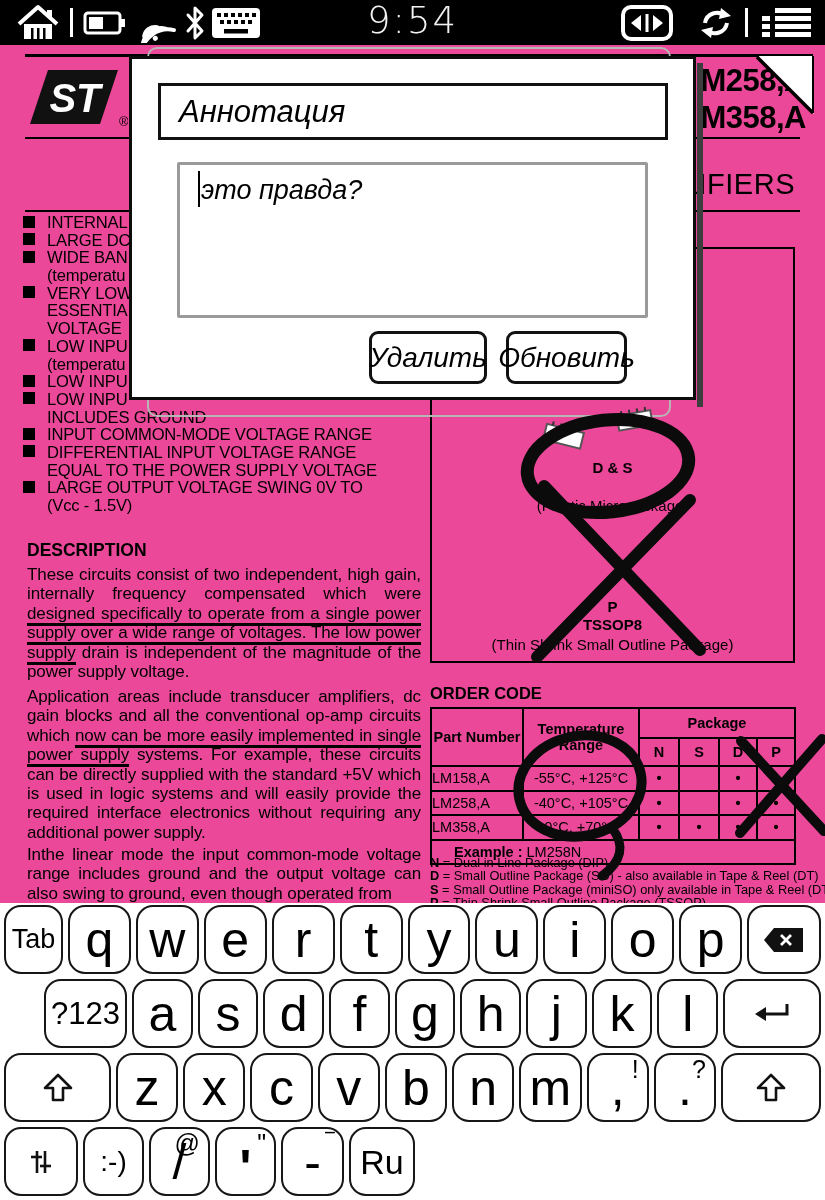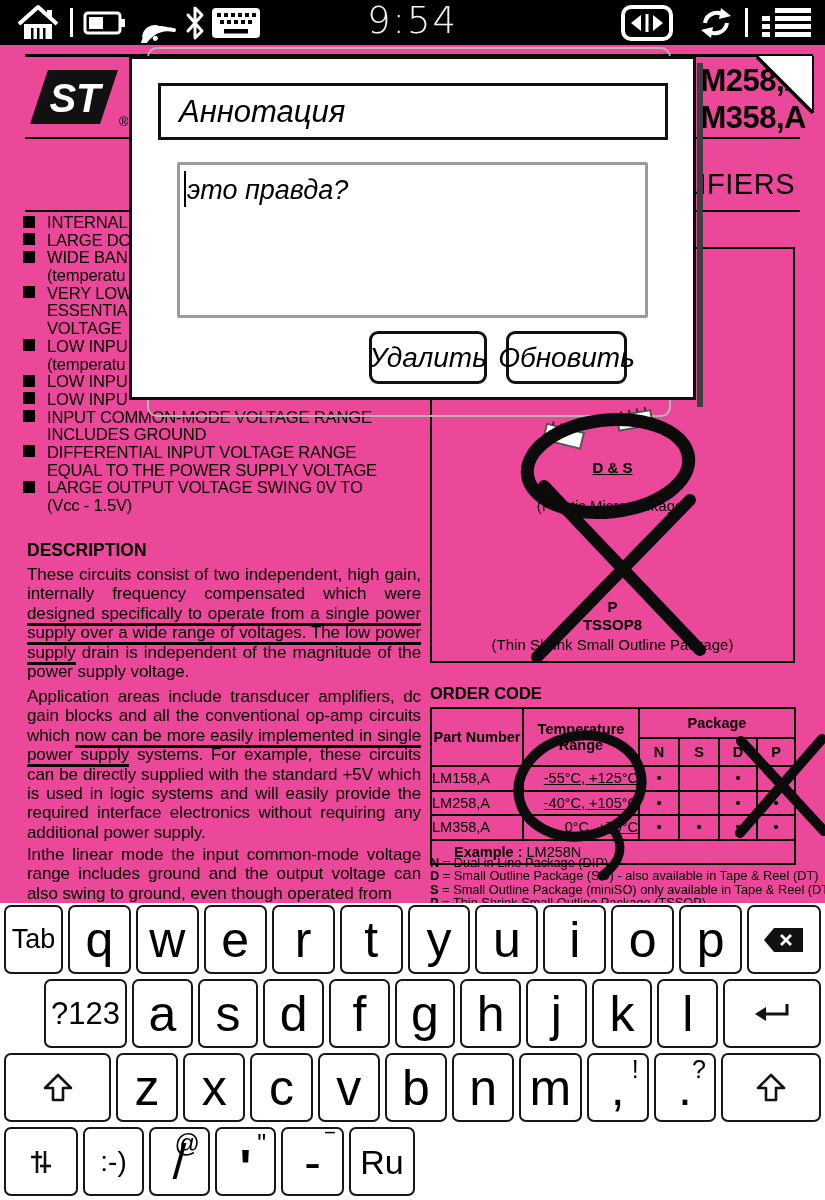--- a/index.html
+++ b/index.html
@@ -35,43 +35,43 @@
   
   .pkgbox{position:absolute;left:430px;top:247px;width:365px;height:416px;border:2px solid #000;box-sizing:border-box;}
   .pkg-label{position:absolute;left:0;width:100%;text-align:center;font-size:15px;}
   .pkg-b{font-weight:bold;}
   
   .oc-h{position:absolute;left:430px;top:684px;font-size:16.5px;font-weight:bold;}
   .octab{position:absolute;left:430px;top:707px;border-collapse:collapse;table-layout:fixed;}
   .octab td,.octab th{border:2px solid #000;padding:0;font-size:14.5px;overflow:hidden;}
   .octab th{font-weight:bold;text-align:center;}
   .td-part{text-align:left;padding-left:6px;height:22.5px;}
-  .td-temp{text-align:right;text-decoration:underline;}
+  .td-temp{text-align:center;}
   .td-dot{text-align:center;font-weight:bold;font-size:15px;}
   .ex-row td{height:22px;padding-left:22px;text-align:left;}
   .notes{position:absolute;left:430px;top:856px;font-size:12.8px;line-height:13.3px;white-space:nowrap;}
   
   .marks{position:absolute;left:0;top:0;z-index:6;pointer-events:none;}
   
   .halo{position:absolute;left:147px;top:47px;width:520px;height:366px;border:2px solid #b6b6b6;border-radius:10px;z-index:5;background:transparent;}
   .dlg-shadow{position:absolute;left:697px;top:63px;width:6px;height:344px;background:#3d3d3d;z-index:9;}
   .dialog{position:absolute;left:129px;top:56px;width:567px;height:344px;background:#fff;border:3px solid #0c0c0c;box-sizing:border-box;z-index:10;font-style:italic;}
   .dlg-titlebox{position:absolute;left:26px;top:24px;width:510px;height:57px;border:3px solid #111;box-sizing:border-box;display:flex;align-items:center;}
   .dlg-title{font-size:31px;margin-left:18px;}
   .ta{position:absolute;left:45px;top:103px;width:471px;height:156px;border:3px solid #9a9a9a;box-sizing:border-box;border-radius:2px;
-      font-size:27px;padding:6px 4px;cursor:text;}
+      font-size:27px;padding:6px 18px;cursor:text;}
   .caret{display:inline-block;width:2px;height:36px;background:#000;vertical-align:-8px;margin-right:1px;}
   .dlg-btn{position:absolute;top:272px;height:53px;border:3px solid #111;border-radius:9px;background:#fff;
       display:flex;align-items:center;justify-content:center;font-size:28px;box-sizing:border-box;}
   .btn-del{left:237px;width:118px;}
   .btn-upd{left:374px;width:121px;}
   
   .keyboard{position:absolute;left:0;top:900px;width:825px;z-index:15;}
   .kb-row{display:flex;gap:5px;padding:0 4px;margin-top:5px;}
-  .key{height:69px;border:2px solid #161616;border-radius:7px;background:#fff;box-sizing:border-box;
+  .key{height:69px;border:2px solid #161616;border-radius:17px;background:#fff;box-sizing:border-box;
        display:flex;align-items:center;justify-content:center;position:relative;}
   .kmain{font-size:50px;line-height:1;}
   .ksub{position:absolute;top:2px;right:8px;font-size:25px;line-height:1;}
   .t-letter{flex:1;} .t-punct{flex:1;}
   .t-tab{width:59px;flex:0 0 59px;} .t-tab .kmain{font-size:27px;}
   .t-bksp{width:74px;flex:0 0 74px;}
   .t-mode{width:83px;flex:0 0 83px;margin-left:40px;} .t-mode .kmain{font-size:31px;}
   .t-enter{width:98px;flex:0 0 98px;}
   .t-shiftL{width:107px;flex:0 0 107px;}
   .t-shiftR{width:100px;flex:0 0 100px;}
@@ -241,26 +241,26 @@
         </div>
         <div class="f-row">
           <span class="f-b"></span>
           <span class="f-t">LOW INPU</span>
         </div>
         <div class="f-row">
           <span class="f-b"></span>
           <span class="f-t">LOW INPU</span>
         </div>
         <div class="f-row">
+          <span class="f-b hid"></span>
+          <span class="f-t">INCLUDES GROUND</span>
+        </div>
+        <div class="f-row">
           <span class="f-b"></span>
           <span class="f-t">INPUT COMMON-MODE VOLTAGE RANGE</span>
-        </div>
-        <div class="f-row">
-          <span class="f-b hid"></span>
-          <span class="f-t">INCLUDES GROUND</span>
         </div>
         <div class="f-row">
           <span class="f-b"></span>
           <span class="f-t">DIFFERENTIAL INPUT VOLTAGE RANGE</span>
         </div>
         <div class="f-row">
           <span class="f-b hid"></span>
           <span class="f-t">EQUAL TO THE POWER SUPPLY VOLTAGE</span>
         </div>
         <div class="f-row">
@@ -272,21 +272,21 @@
           <span class="f-t">(Vcc - 1.5V)</span>
         </div>
       </div>
 
     <div class="desc-h">DESCRIPTION</div>
     <div class="para p1"><span>These circuits consist of two independent, high gain, internally frequency compensated which were </span><span class="useg">designed specifically to operate from a single power supply over a wide range of voltages. The low power supply</span><span> drain is independent of the magnitude of the power supply voltage.</span></div>
     <div class="para p2"><span>Application areas include transducer amplifiers, dc gain blocks and all the conventional op-amp circuits which </span><span class="useg">now can be more easily implemented in single power supply</span><span> systems. For example, these circuits can be directly supplied with the standard +5V which is used in logic systems and will easily provide the required interface electronics without requiring any additional power supply.</span></div>
     <div class="para p3"><span>Inthe linear mode the input common-mode voltage range includes ground and the output voltage can also swing to ground, even though operated from</span></div>
 
     <div class="pkgbox">
-      <div class="pkg-label pkg-b" style="top:210px;text-decoration:underline;">D &amp; S</div>
+      <div class="pkg-label pkg-b" style="top:210px;">D &amp; S</div>
       <div class="pkg-label" style="top:248px;">(Plastic Micropackage)</div>
       <div class="pkg-label pkg-b" style="top:349px;">P</div>
       <div class="pkg-label pkg-b" style="top:367px;">TSSOP8</div>
       <div class="pkg-label" style="top:387px;">(Thin Shrink Small Outline Package)</div>
     </div>
 
     <div class="oc-h">ORDER CODE</div>
     <table class="octab">
       <colgroup>
           <col style="width:92px">

